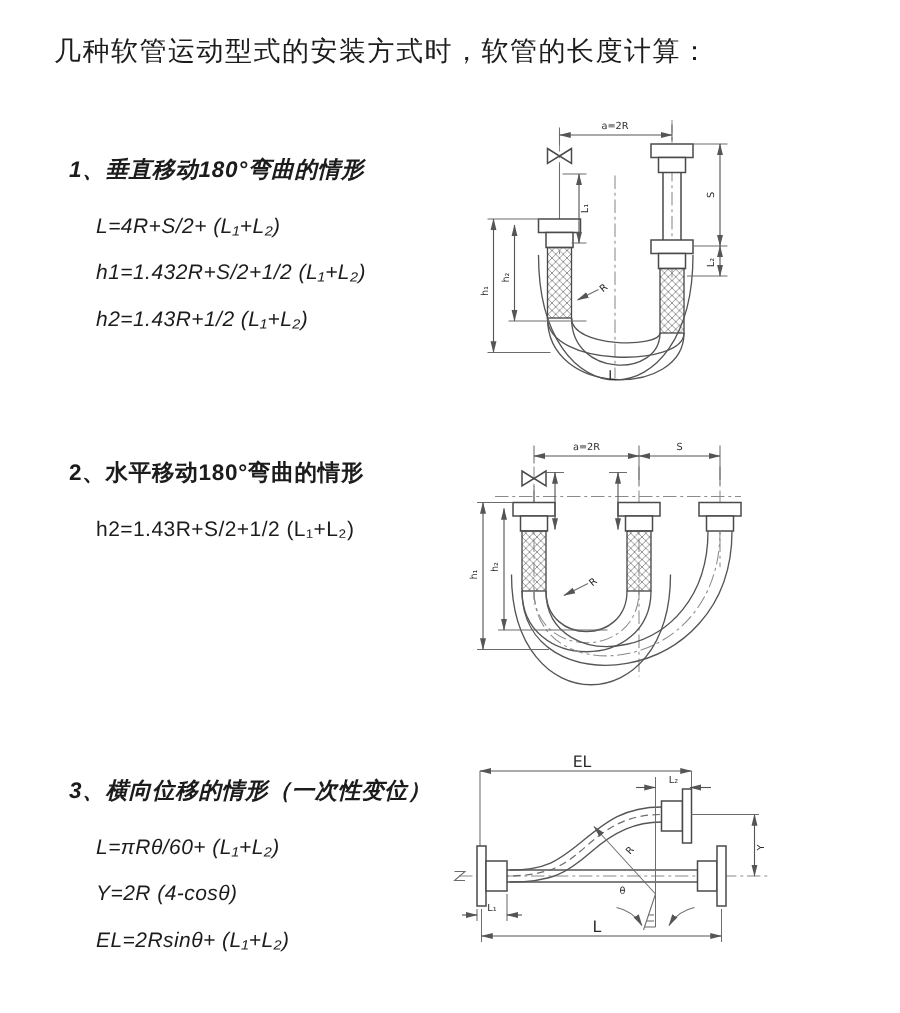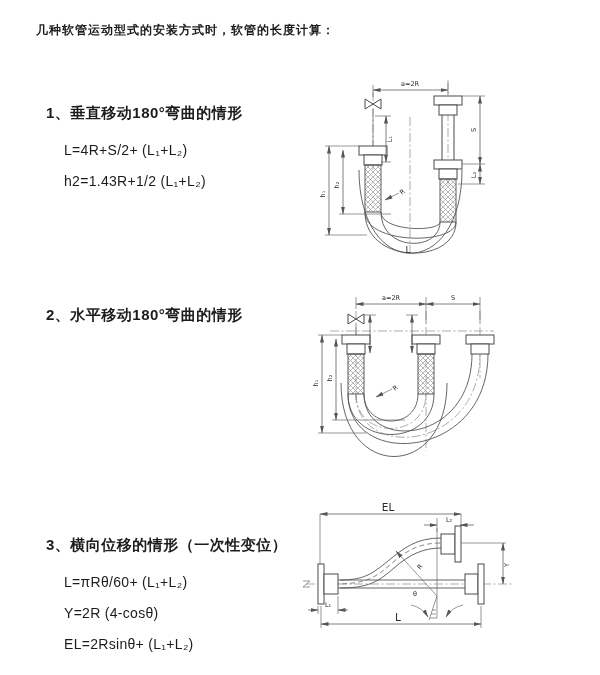--- a/index.html
+++ b/index.html
@@ -2,21 +2,21 @@
 <html><head>
 <meta charset="utf-8">
 <style>
   html,body{margin:0;padding:0;}
   body{
     width:600px;height:675px;position:relative;background:#ffffff;
     font-family:"Liberation Sans","DejaVu Sans",sans-serif;
     color:#1c1c1c;overflow:hidden;
   }
   .page-title{
-    position:absolute;left:36px;top:22px;font-size:12px;font-weight:bold;
+    position:absolute;left:36px;top:22px;font-size:18px;font-weight:normal;
     letter-spacing:1px;white-space:nowrap;
   }
   .section-text{position:absolute;left:46px;}
   .section-heading{font-size:15px;font-weight:bold;letter-spacing:0.5px;margin:0 0 12px 0;white-space:nowrap;}
   .formula{font-size:14px;line-height:31px;padding-left:18px;white-space:nowrap;letter-spacing:0.3px;}
   svg{position:absolute;}
   svg .ln{stroke:#4a4a4a;stroke-width:1;fill:none;}
   svg .arc{stroke:#555555;stroke-width:0.9;fill:none;}
   svg .thin{stroke:#6c6c6c;stroke-width:0.7;fill:none;}
   svg .cl{stroke:#8a8a8a;stroke-width:0.7;fill:none;stroke-dasharray:9 2.5 2 2.5;}
@@ -27,23 +27,24 @@
   svg text{fill:#2b2b2b;font-family:"DejaVu Sans","Liberation Sans",sans-serif;}
   svg .dl{font-size:6.5px;}
   svg .md{font-size:9px;}
   svg .big{font-size:10.5px;}
 </style>
 </head>
 <body>
 
 <div class="page-title">几种软管运动型式的安装方式时，软管的长度计算：</div>
 
-<div class="section-text" style="top:104px;">
+<div class="section-text" style="top:104px;font-style:italic;">
   <div class="section-heading">1、垂直移动180°弯曲的情形</div>
   <div class="formula">L=4R+S/2+ (L₁+L₂)</div>
+  <div class="formula">h1=1.432R+S/2+1/2 (L₁+L₂)</div>
   <div class="formula">h2=1.43R+1/2 (L₁+L₂)</div>
 </div>
 
 <svg style="left:313px;top:72px;" width="195" height="185" viewBox="0 0 195 185">
   <defs>
     <marker id="ar1" markerUnits="userSpaceOnUse" markerWidth="8" markerHeight="6" refX="7.5" refY="3" orient="auto-start-reverse">
       <path d="M0,1 L8,3 L0,5 Z" fill="#555555"></path>
     </marker>
     <pattern id="br1" patternUnits="userSpaceOnUse" width="5" height="5">
       <path d="M0,5 L5,0 M0,0 L5,5" stroke="#8a8a8a" stroke-width="0.6"></path>
@@ -126,20 +127,21 @@
   </g>
   <g>
     <line class="thin" x1="145" y1="112" x2="172" y2="112"></line>
     <path class="dim" d="M167,92 V112" marker-start="url(#ar1)" marker-end="url(#ar1)"></path>
     <text class="dl" x="163" y="103" text-anchor="middle" transform="rotate(-90 163 103)">L₂</text>
   </g>
 </svg>
 
 <div class="section-text" style="top:306px;">
   <div class="section-heading">2、水平移动180°弯曲的情形</div>
+  <div class="formula">h2=1.43R+S/2+1/2 (L₁+L₂)</div>
 </div>
 
 <svg style="left:308px;top:283px;" width="200" height="180" viewBox="0 0 200 180">
   <defs>
     <marker id="ar2" markerUnits="userSpaceOnUse" markerWidth="8" markerHeight="6" refX="7.5" refY="3" orient="auto-start-reverse">
       <path d="M0,1 L8,3 L0,5 Z" fill="#555555"></path>
     </marker>
     <pattern id="br2" patternUnits="userSpaceOnUse" width="5" height="5">
       <path d="M0,5 L5,0 M0,0 L5,5" stroke="#8a8a8a" stroke-width="0.6"></path>
     </pattern>
@@ -215,21 +217,21 @@
   </g>
 
   <g>
     <line class="thin" x1="56" y1="32" x2="68" y2="32"></line>
     <path class="dim" d="M62,32 V70" marker-start="url(#ar2)" marker-end="url(#ar2)"></path>
     <line class="thin" x1="98" y1="32" x2="110" y2="32"></line>
     <path class="dim" d="M104,32 V70" marker-start="url(#ar2)" marker-end="url(#ar2)"></path>
   </g>
 </svg>
 
-<div class="section-text" style="top:536px;">
+<div class="section-text" style="top:518px;font-style:italic;">
   <div class="section-heading">3、横向位移的情形（一次性变位）</div>
   <div class="formula">L=πRθ/60+ (L₁+L₂)</div>
   <div class="formula">Y=2R (4-cosθ)</div>
   <div class="formula">EL=2Rsinθ+ (L₁+L₂)</div>
 </div>
 
 <svg style="left:298px;top:498px;" width="240" height="160" viewBox="0 0 240 160">
   <defs>
     <marker id="ar3" markerUnits="userSpaceOnUse" markerWidth="8" markerHeight="6" refX="7.5" refY="3" orient="auto-start-reverse">
       <path d="M0,1 L8,3 L0,5 Z" fill="#555555"></path>

